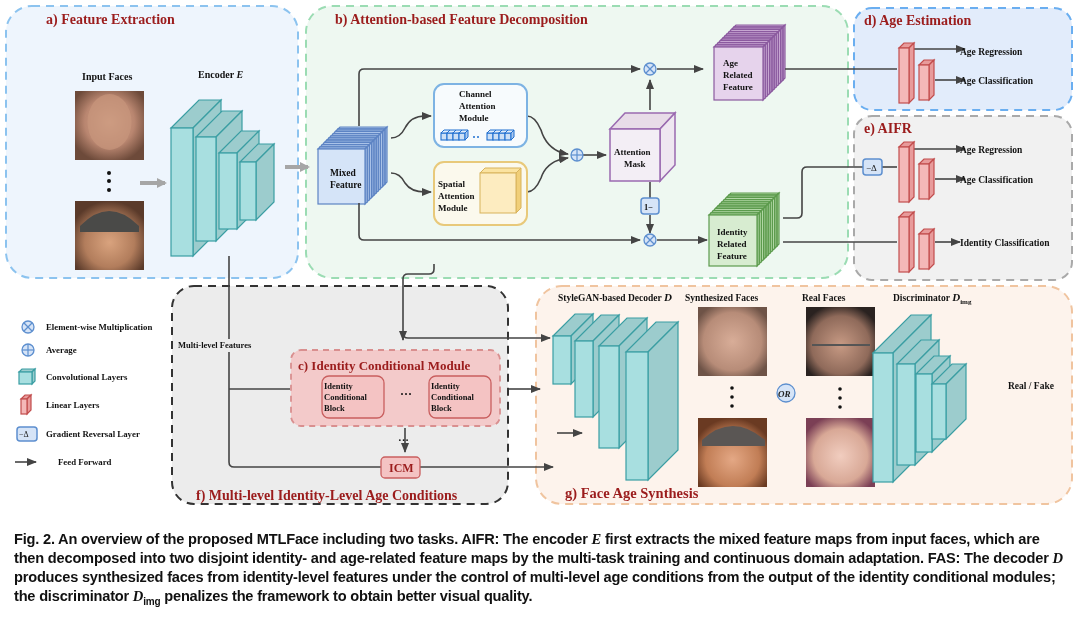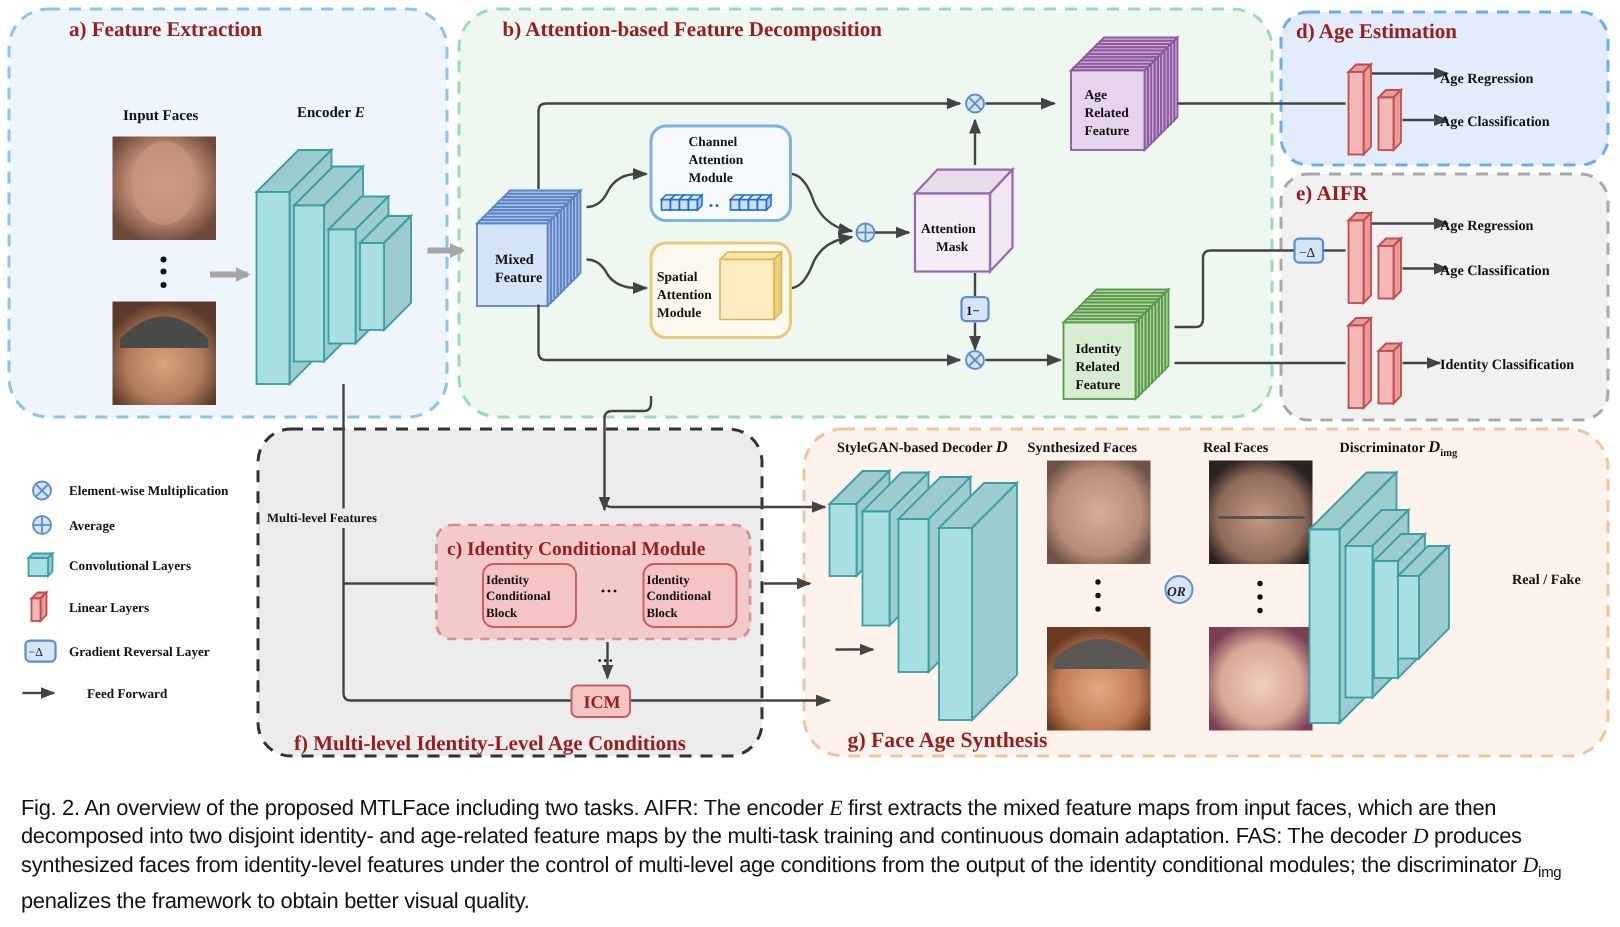--- a/index.html
+++ b/index.html
@@ -1,20 +1,20 @@
 <!DOCTYPE html>
 <html><head>
 <meta charset="utf-8">
 <style>
   html, body { margin:0; padding:0; background:#ffffff; }
   body { width:1080px; height:618px; position:relative; overflow:hidden; font-family:"Liberation Serif", serif; }
   #diagram { position:absolute; left:0; top:0; width:1080px; height:510px; }
   .t { font-family:"Liberation Serif", serif; font-weight:bold; fill:#111; }
   .title { font-family:"Liberation Serif", serif; font-weight:bold; fill:#9b1c1c; }
-  #caption { position:absolute; left:14px; top:530px; width:1056px; font-family:"Liberation Sans", sans-serif; font-size:14.6px; line-height:19px; color:#111; letter-spacing:-0.2px; }
+  #caption { position:absolute; left:14px; top:530px; width:1056px; font-family:"Liberation Sans", sans-serif; font-size:14.6px; line-height:19px; color:#111; letter-spacing:-0.2px;font-weight:bold; }
   #caption i { font-family:"Liberation Serif", serif; }
 </style>
 </head>
 <body>
 
 <svg id="diagram" viewBox="0 0 1080 510" width="1080" height="510" xmlns="http://www.w3.org/2000/svg">
   <defs>
     <marker id="arr" markerWidth="10" markerHeight="8" refX="9" refY="4" orient="auto" markerUnits="userSpaceOnUse">
       <path d="M0,0 L10,4 L0,8 Z" fill="#444"></path>
     </marker>

